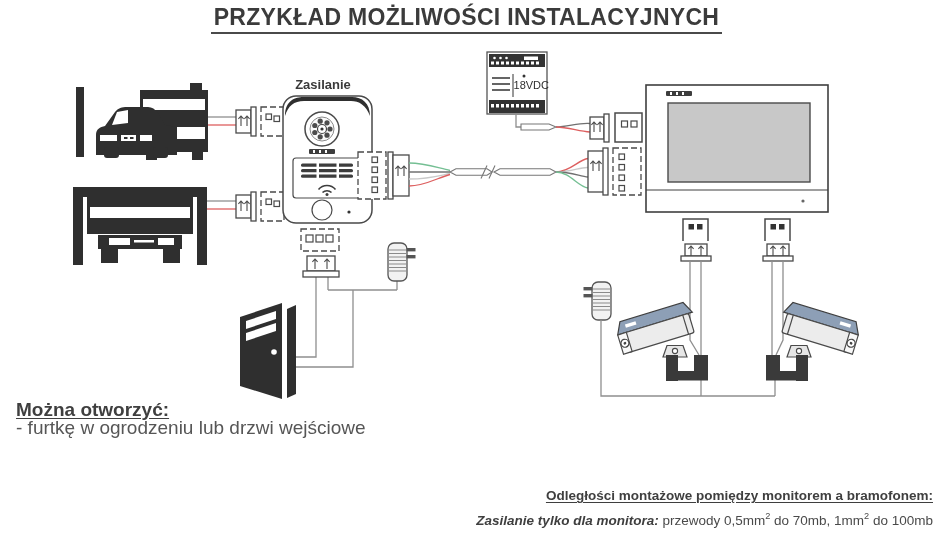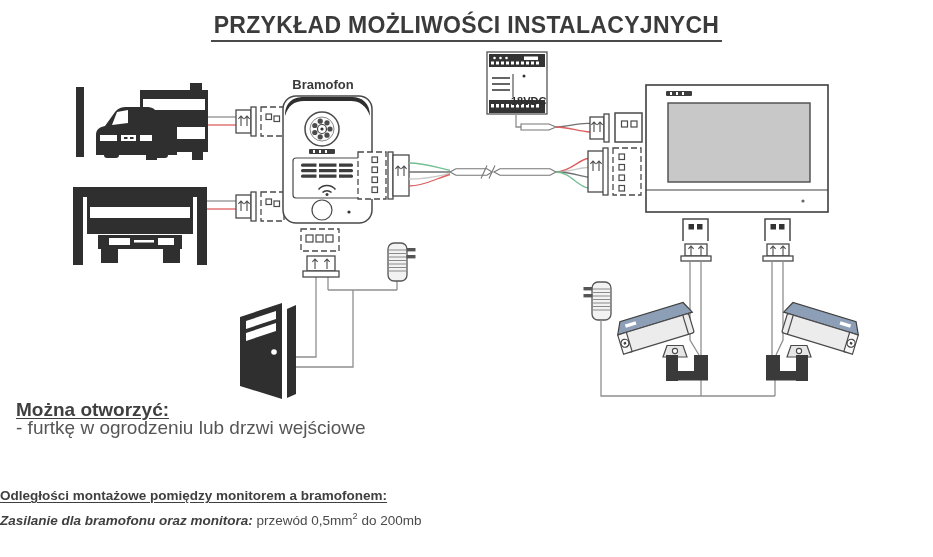--- a/index.html
+++ b/index.html
@@ -1,26 +1,26 @@
 <!DOCTYPE html>
 <html><head>
 <meta charset="utf-8">
 <style>
   html,body{margin:0;padding:0;background:#fff}
   .page{position:relative;width:933px;height:557px;background:#fff;font-family:"Liberation Sans",sans-serif;overflow:hidden}
-  .title-wrap{position:absolute;top:12px;left:0;width:100%;text-align:center}
+  .title-wrap{position:absolute;top:4px;left:0;width:100%;text-align:center}
   .title{display:inline-block;font-size:23px;font-weight:700;color:#3b3b3b;letter-spacing:.3px;border-bottom:2px solid #4a4a4a;padding:0 3px 1px}
   svg.diagram{position:absolute;top:0;left:0}
   .dev-label{position:absolute;font-size:13px;font-weight:700;color:#3a3a3a;text-align:center}
   .lbl-bramofon{left:263px;top:77px;width:120px}
   .lbl-monitor{left:662px;top:65px;width:160px}
-  .psu-label{position:absolute;left:511px;top:95px;width:38px;font-size:11px;font-weight:700;color:#2f2f2f;text-align:left}
+  .psu-label{position:absolute;left:511px;top:79px;width:38px;font-size:11px;font-weight:400;color:#2f2f2f;text-align:right}
   .notes{position:absolute;top:401px;left:16px;width:100%;text-align:left;font-size:19px;color:#565656;line-height:18px}
   .notes .heading{font-weight:700;color:#3f3f3f;text-decoration:underline;text-underline-offset:2px}
-  .notes2{position:absolute;top:486px;left:0;width:100%;text-align:left;font-size:13.5px;color:#4a4a4a;line-height:20px}
+  .notes2{position:absolute;top:486px;left:0;width:100%;text-align:right;font-size:13.5px;color:#4a4a4a;line-height:20px}
   .notes2 .heading{font-weight:700;color:#3f3f3f;text-decoration:underline;text-underline-offset:2px}
   .lead{font-weight:700;font-style:italic;color:#3f3f3f}
   sup{font-size:68%}
   
   .dk{fill:#2f2f2f}
   .oln{fill:#fff;stroke:#4a4a4a;stroke-width:1.3}
   .oln2{fill:#fff;stroke:#4a4a4a;stroke-width:1.2}
   .sockd{fill:#fff;stroke:#4a4a4a;stroke-width:1.3;stroke-dasharray:6 3}
   .socks{fill:#fff;stroke:#4a4a4a;stroke-width:1.5}
   .socks2{fill:none;stroke:#4a4a4a;stroke-width:1.5}
@@ -368,26 +368,26 @@
     </g>
     <g>
       <polygon points="791,345.5 807,345.5 811,357 787,357" fill="#e6e6e6" stroke="#4a4a4a" stroke-width="1.2"></polygon>
       <circle cx="799" cy="351" r="2.6" fill="#fff" stroke="#4a4a4a" stroke-width="1.1"></circle>
       <rect x="796" y="355" width="12" height="26" fill="#3a3a3a"></rect>
       <rect x="766" y="371" width="42" height="9.5" fill="#3a3a3a"></rect>
       <rect x="766" y="355" width="14" height="16" fill="#3a3a3a"></rect>
     </g>
   </svg>
 
-  <div class="dev-label lbl-bramofon">Bramofon</div>
+  <div class="dev-label lbl-bramofon">Zasilanie</div>
   <div class="psu-label">18VDC</div>
 
   <div class="notes">
     <div><span class="heading">Można otworzyć:</span></div>
     <div>- furtkę w ogrodzeniu lub drzwi wejściowe</div>
   </div>
 
   <div class="notes2">
     <div><span class="heading">Odległości montażowe pomiędzy monitorem a bramofonem:</span></div>
-    <div><span class="lead">Zasilanie dla bramofonu oraz monitora:</span><span> przewód 0,5mm</span><sup>2</sup><span> do 200mb</span></div>
+    <div><span class="lead">Zasilanie tylko dla monitora:</span><span> przewody 0,5mm</span><sup>2</sup><span> do 70mb, 1mm</span><sup>2</sup><span> do 100mb</span></div>
   </div>
 
 </div>
 
 </body></html>

